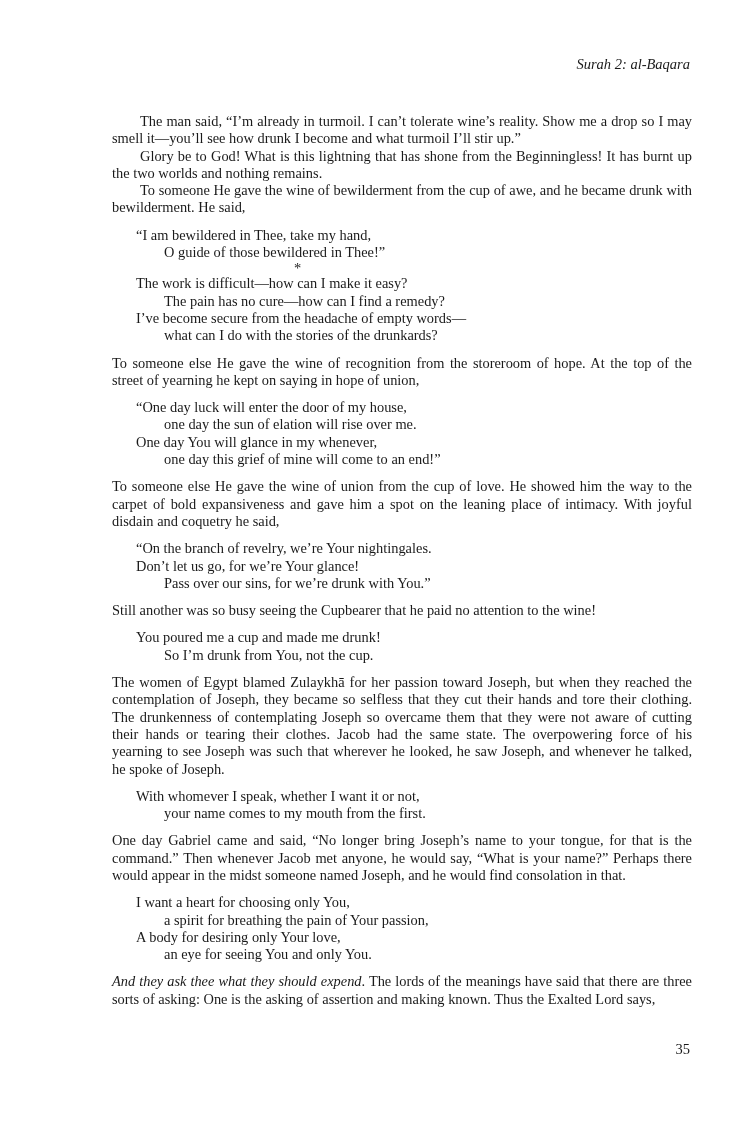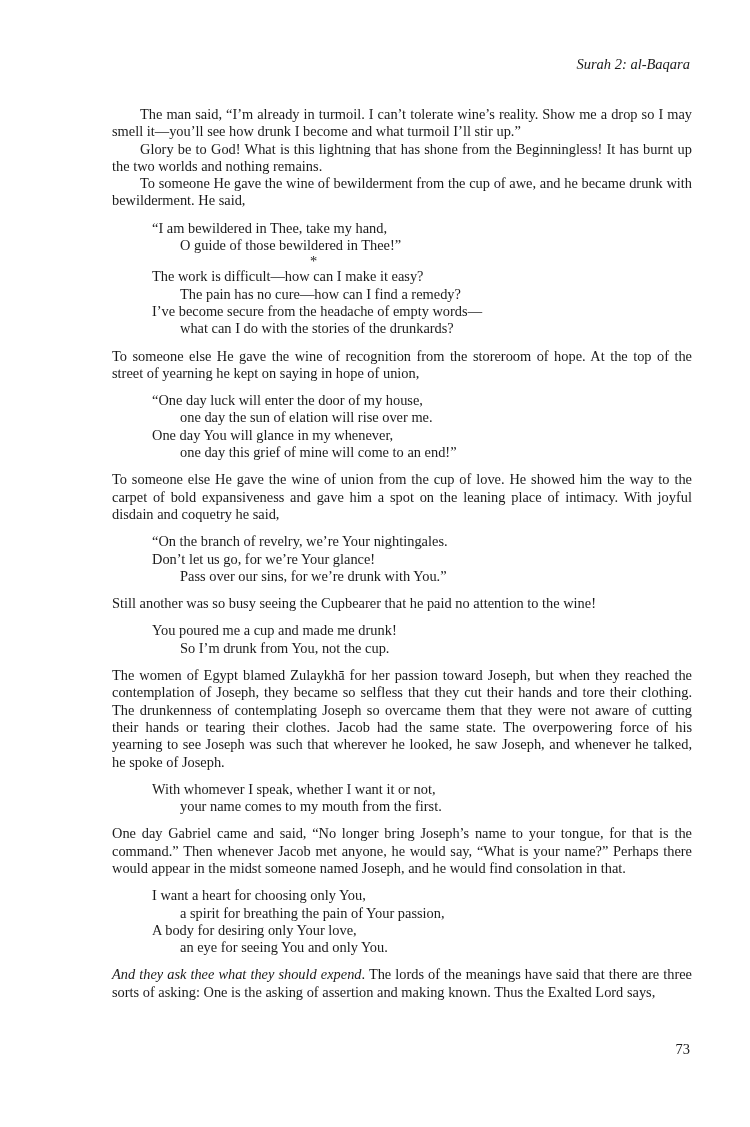--- a/index.html
+++ b/index.html
@@ -3,25 +3,25 @@
   <meta charset="utf-8">
   <style>
     html, body { margin: 0; padding: 0; background: #ffffff; }
     body { width: 750px; height: 1127px; position: relative; overflow: hidden;
            font-family: "Liberation Serif", "DejaVu Serif", serif; color: #1a1a1a; }
     .running-head { position: absolute; top: 56px; right: 60px; font-style: italic; font-size: 14.5px; }
     .page-body { position: absolute; top: 97px; left: 112px; width: 580px; font-size: 14.4px; line-height: 17.3px; }
     .p { margin: 0; text-align: justify; }
     .p.indent { text-indent: 28px; }
     .p.noindent { text-indent: 0; }
-    .verse { margin: 10px 0 10px 40px; }
+    .verse { margin: 10px 0 10px 24px; }
     .verse .l1 { padding-left: 0; }
     .verse .l2 { padding-left: 28px; }
     .verse .star { padding-left: 158px; line-height: 14px; }
-    .first-para { margin-top: 9px; }
+    .first-para { margin-top: 16px; }
     em { }
     .folio { position: absolute; top: 1041px; right: 60px; font-size: 14.5px; }
   </style>
 </head>
 <body>
 
 <div class="running-head">Surah 2: al-Baqara</div>
 
 <div class="page-body">
   <p class="p indent first-para">The man said, “I’m already in turmoil.  I can’t tolerate wine’s reality.  Show me a drop so I may smell it—you’ll see how drunk I become and what turmoil I’ll stir up.”</p>
@@ -74,13 +74,13 @@
   <div class="verse">
     <div class="l1">I want a heart for choosing only You,</div>
     <div class="l2">a spirit for breathing the pain of Your passion,</div>
     <div class="l1">A body for desiring only Your love,</div>
     <div class="l2">an eye for seeing You and only You.</div>
   </div>
 
   <p class="p noindent"><em>And they ask thee what they should expend</em><span>.  The lords of the meanings have said that there are three sorts of asking:  One is the asking of assertion and making known.  Thus the Exalted Lord says,</span></p>
 </div>
 
-<div class="folio">73</div>
+<div class="folio">35</div>
 
 </body></html>

